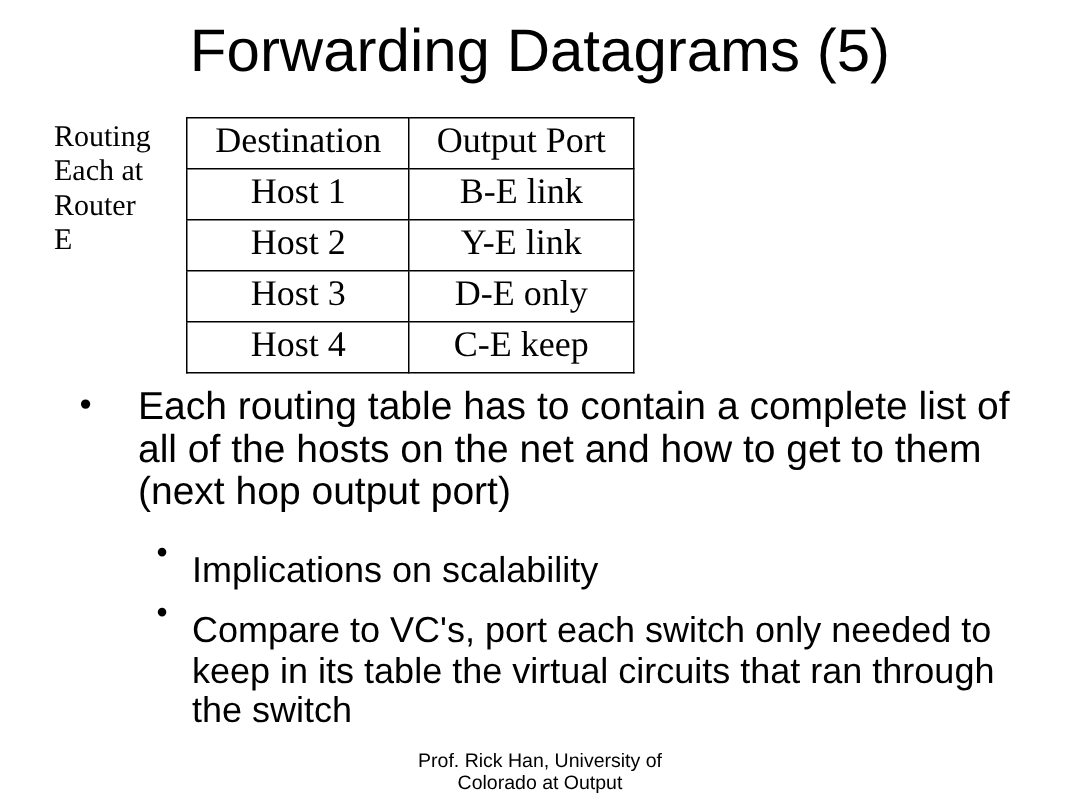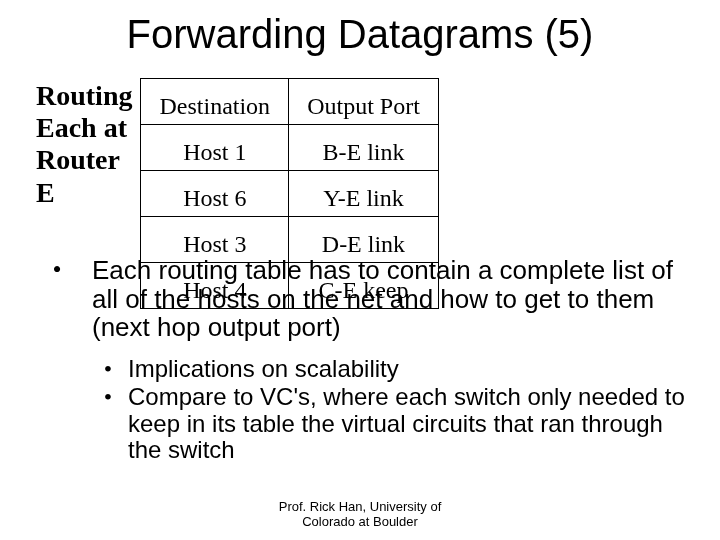--- a/index.html
+++ b/index.html
@@ -29,34 +29,33 @@
   }
   .table-block {
     position: absolute;
     top: 78px;
     left: 36px;
     display: flex;
     align-items: flex-start;
   }
   .table-caption {
     font-family: "Times New Roman", Times, serif;
-    font-size: 28px;
+    font-size: 20px;
     line-height: 1.15;
-    margin-right: 8px;
+    margin-right: 24px;
     margin-top: 2px;
-    font-weight: bold;
   }
   table.routing {
     border-collapse: collapse;
     font-family: "Times New Roman", Times, serif;
     font-size: 24px;
   }
   table.routing th, table.routing td {
     border: 1.5px solid #000;
-    padding: 14px 18px 4px 18px;
+    padding: 2px 18px 4px 18px;
     font-weight: 400;
     text-align: center;
     white-space: nowrap;
   }
   .bullets {
     position: absolute;
     top: 256px;
     left: 38px;
     width: 660px;
     font-size: 26px;
@@ -85,20 +84,21 @@
     margin-bottom: 2px;
   }
   .sub .dot {
     width: 40px;
     flex: 0 0 40px;
     text-align: center;
     font-family: "Times New Roman", Times, serif;
   }
   .sub .txt {
     flex: 1;
+    margin-top: 12px;
   }
   .footer {
     position: absolute;
     bottom: 10px;
     left: 0;
     width: 720px;
     text-align: center;
     font-family: Arial, Helvetica, sans-serif;
     font-size: 13px;
     line-height: 1.15;
@@ -122,26 +122,26 @@
       <tbody>
           <tr>
         <th>Destination</th>
         <th>Output Port</th>
       </tr>
       <tr>
         <td>Host 1</td>
         <td>B-E link</td>
       </tr>
       <tr>
-        <td>Host 6</td>
+        <td>Host 2</td>
         <td>Y-E link</td>
       </tr>
       <tr>
         <td>Host 3</td>
-        <td>D-E link</td>
+        <td>D-E only</td>
       </tr>
       <tr>
         <td>Host 4</td>
         <td>C-E keep</td>
       </tr>
     </tbody>
       </table>
   </div>
 
   <div class="bullets">
@@ -149,23 +149,23 @@
       <div class="dot">•</div>
       <div class="txt">Each routing table has to contain a complete list of all of the hosts on the net and how to get to them (next hop output port)</div>
     </div>
     <div class="sub">
       <div class="row">
         <div class="dot">•</div>
         <div class="txt">Implications on scalability</div>
       </div>
       <div class="row">
         <div class="dot">•</div>
-        <div class="txt">Compare to VC's, where each switch only needed to keep in its table the virtual circuits that ran through the switch</div>
+        <div class="txt">Compare to VC's, port each switch only needed to keep in its table the virtual circuits that ran through the switch</div>
       </div>
     </div>
   </div>
 
   <div class="footer">
     <span>Prof. Rick Han, University of</span><br>
-    <span>Colorado at Boulder</span>
+    <span>Colorado at Output</span>
   </div>
 
 </div>
 
 </body></html>

